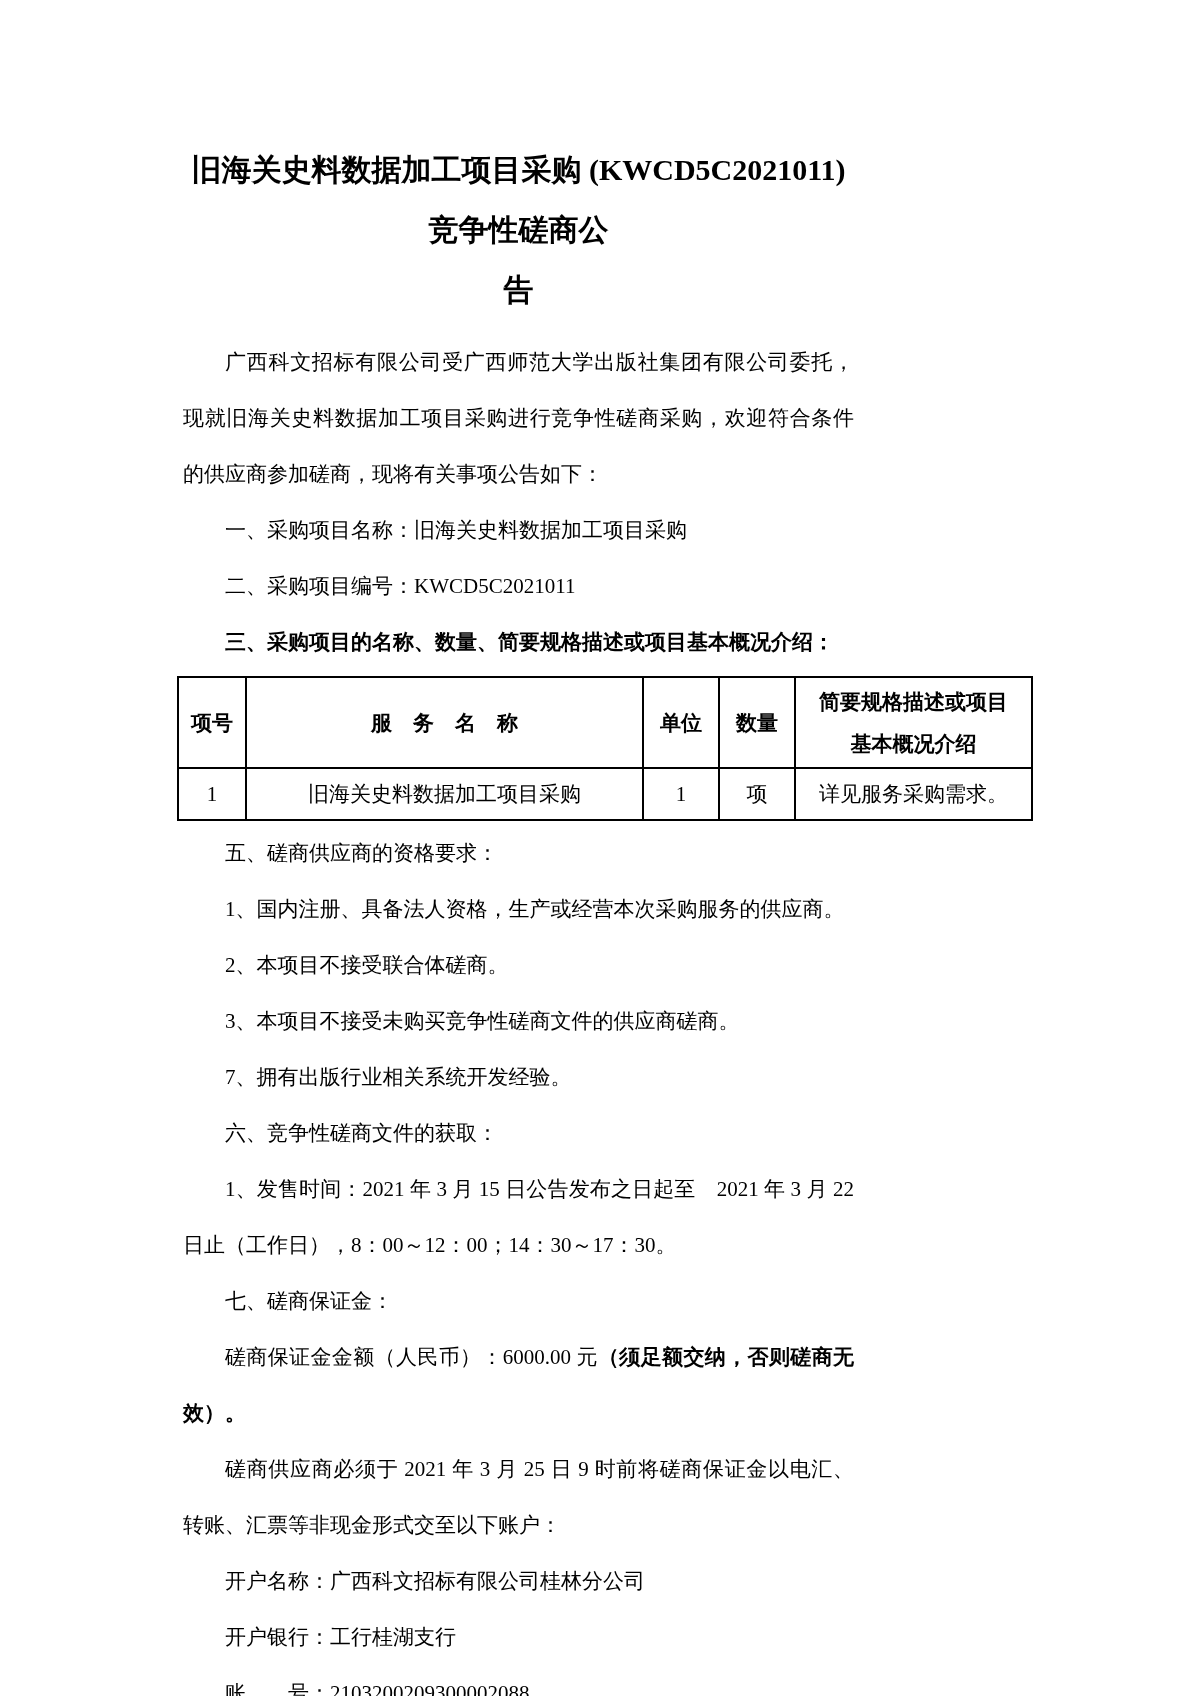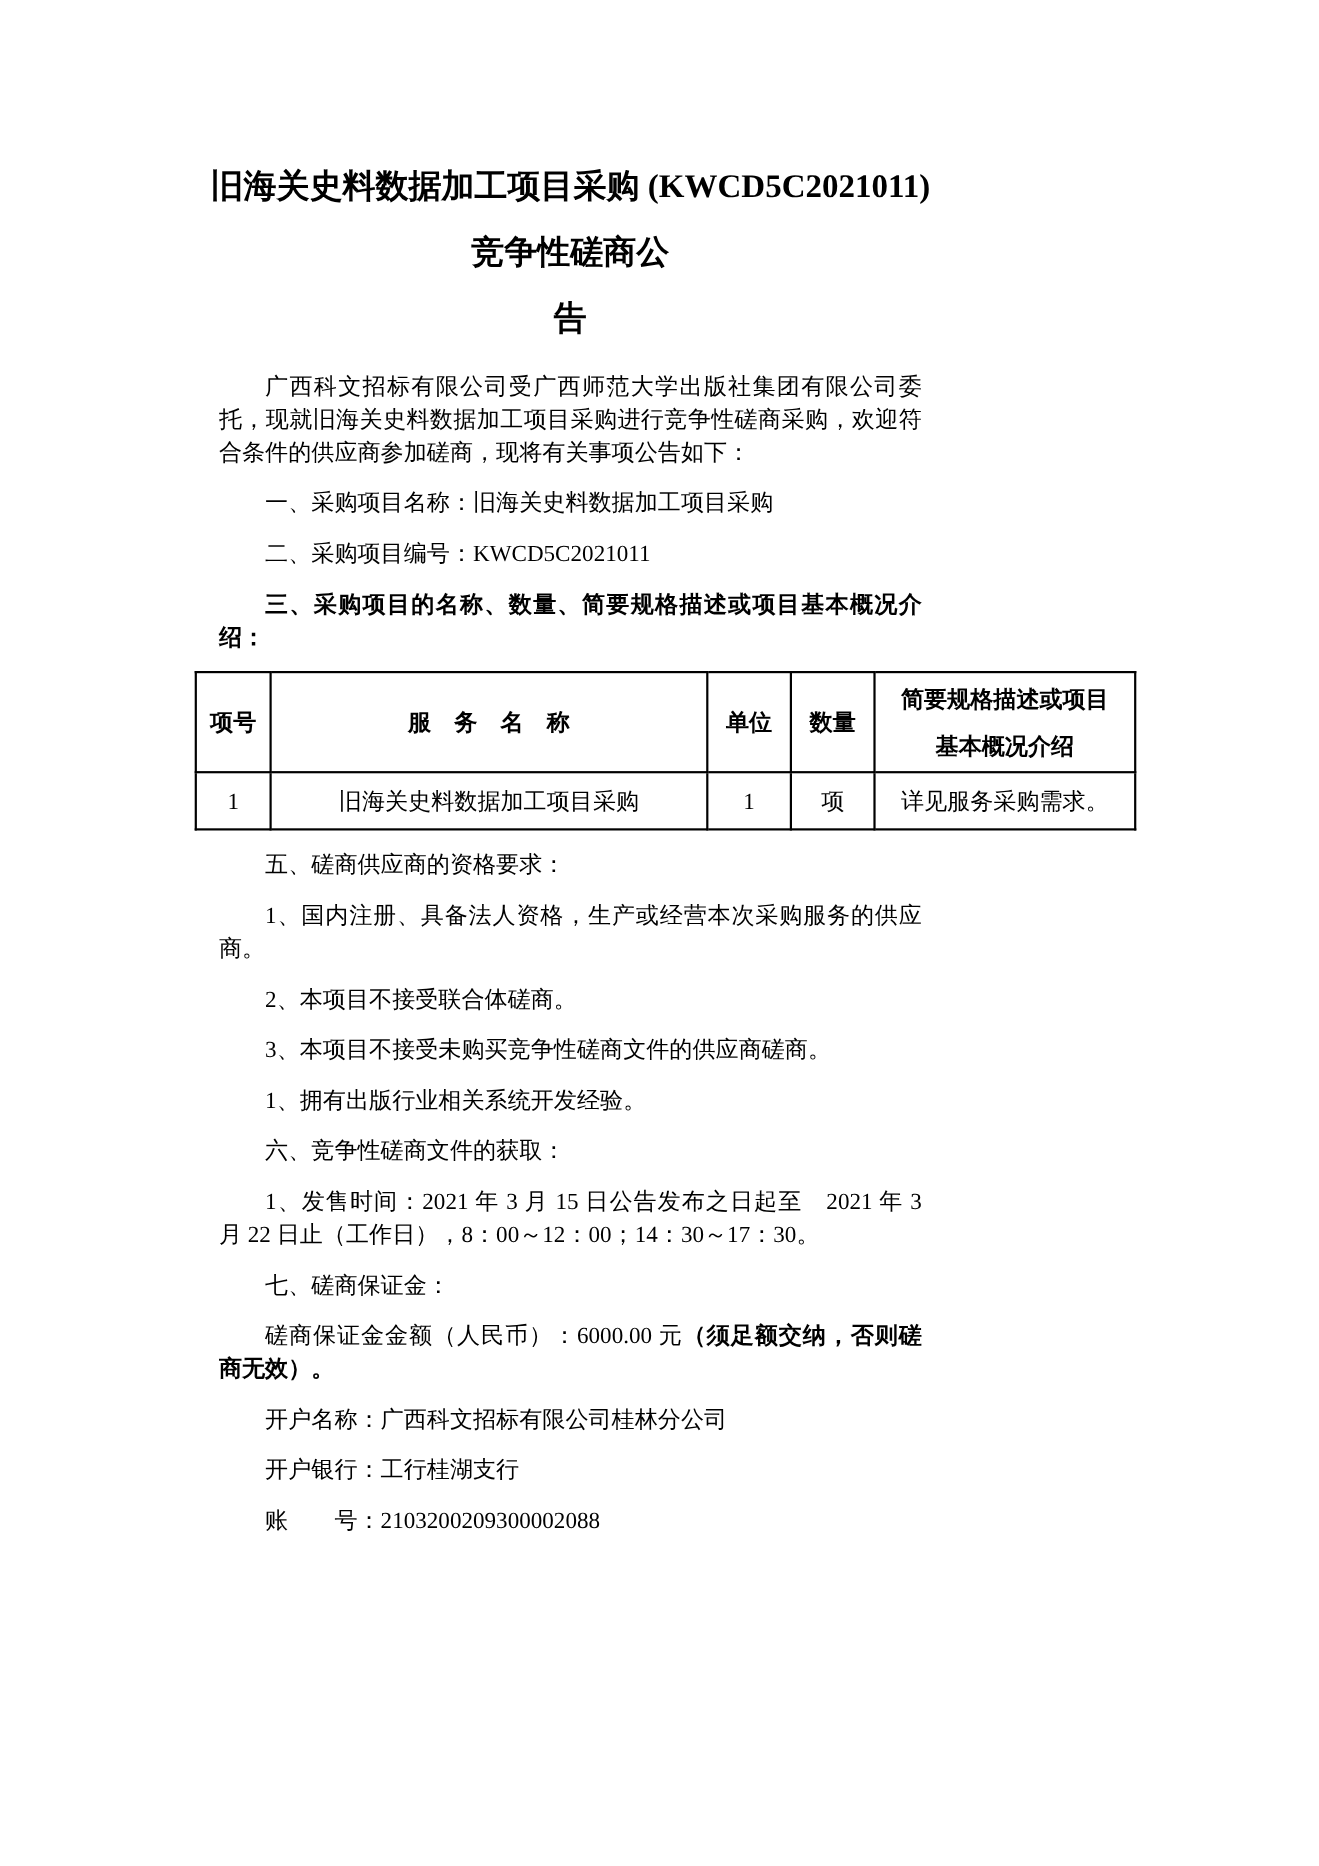--- a/index.html
+++ b/index.html
@@ -16,22 +16,22 @@
   }
   h1.doc-title {
     margin: 0 0 14px 0;
     font-size: 30px;
     font-weight: bold;
     text-align: center;
     line-height: 60px;
   }
   h1.doc-title .tline { display: block; }
   p.body {
-    margin: 16px;
-    line-height: 30px;
+    margin: 0;
+    line-height: 56px;
     text-indent: 2em;
     text-align: justify;
     word-break: break-all;
   }
   p.body.bold { font-weight: bold; }
   .bold-inline { font-weight: bold; }
   table.items {
     table-layout: fixed;
     border-collapse: collapse;
     width: 854px;
@@ -98,24 +98,25 @@
       <td>项</td>
       <td>详见服务采购需求。</td>
     </tr>
   </tbody>
     </table>
 
   <p class="body">五、磋商供应商的资格要求：</p>
   <p class="body">1、国内注册、具备法人资格，生产或经营本次采购服务的供应商。</p>
   <p class="body">2、本项目不接受联合体磋商。</p>
   <p class="body">3、本项目不接受未购买竞争性磋商文件的供应商磋商。</p>
-  <p class="body">1、拥有出版行业相关系统开发经验。</p>
+  <p class="body">7、拥有出版行业相关系统开发经验。</p>
   <p class="body">六、竞争性磋商文件的获取：</p>
   <p class="body">1、发售时间：2021 年 3 月 15 日公告发布之日起至　2021 年 3 月 22 日止（工作日），8：00～12：00；14：30～17：30。</p>
   <p class="body">七、磋商保证金：</p>
 
   <p class="body"><span>磋商保证金金额（人民币）：6000.00 元</span><span class="bold-inline">（须足额交纳，否则磋商无效）。</span></p>
 
+  <p class="body">磋商供应商必须于 2021 年 3 月 25 日 9 时前将磋商保证金以电汇、转账、汇票等非现金形式交至以下账户：</p>
   <p class="body">开户名称：广西科文招标有限公司桂林分公司</p>
   <p class="body">开户银行：工行桂湖支行</p>
   <p class="body">账　　号：2103200209300002088</p>
 
 </div>
 
 </body></html>

